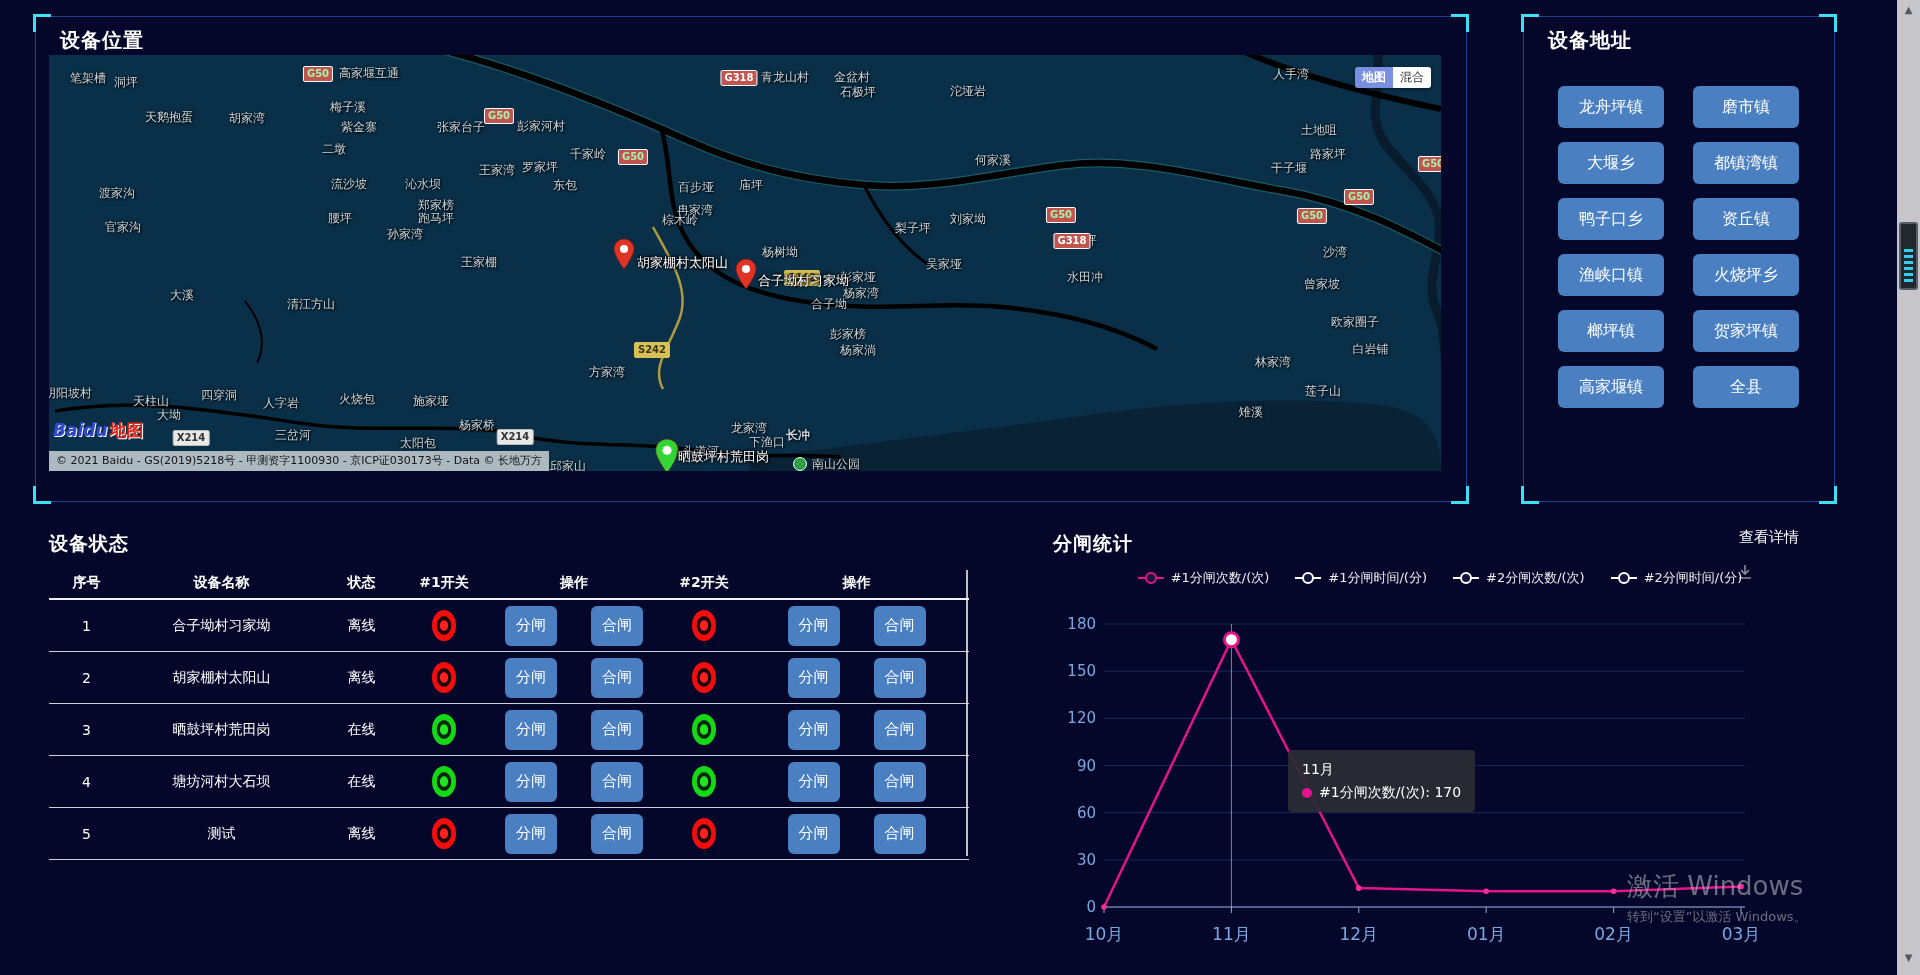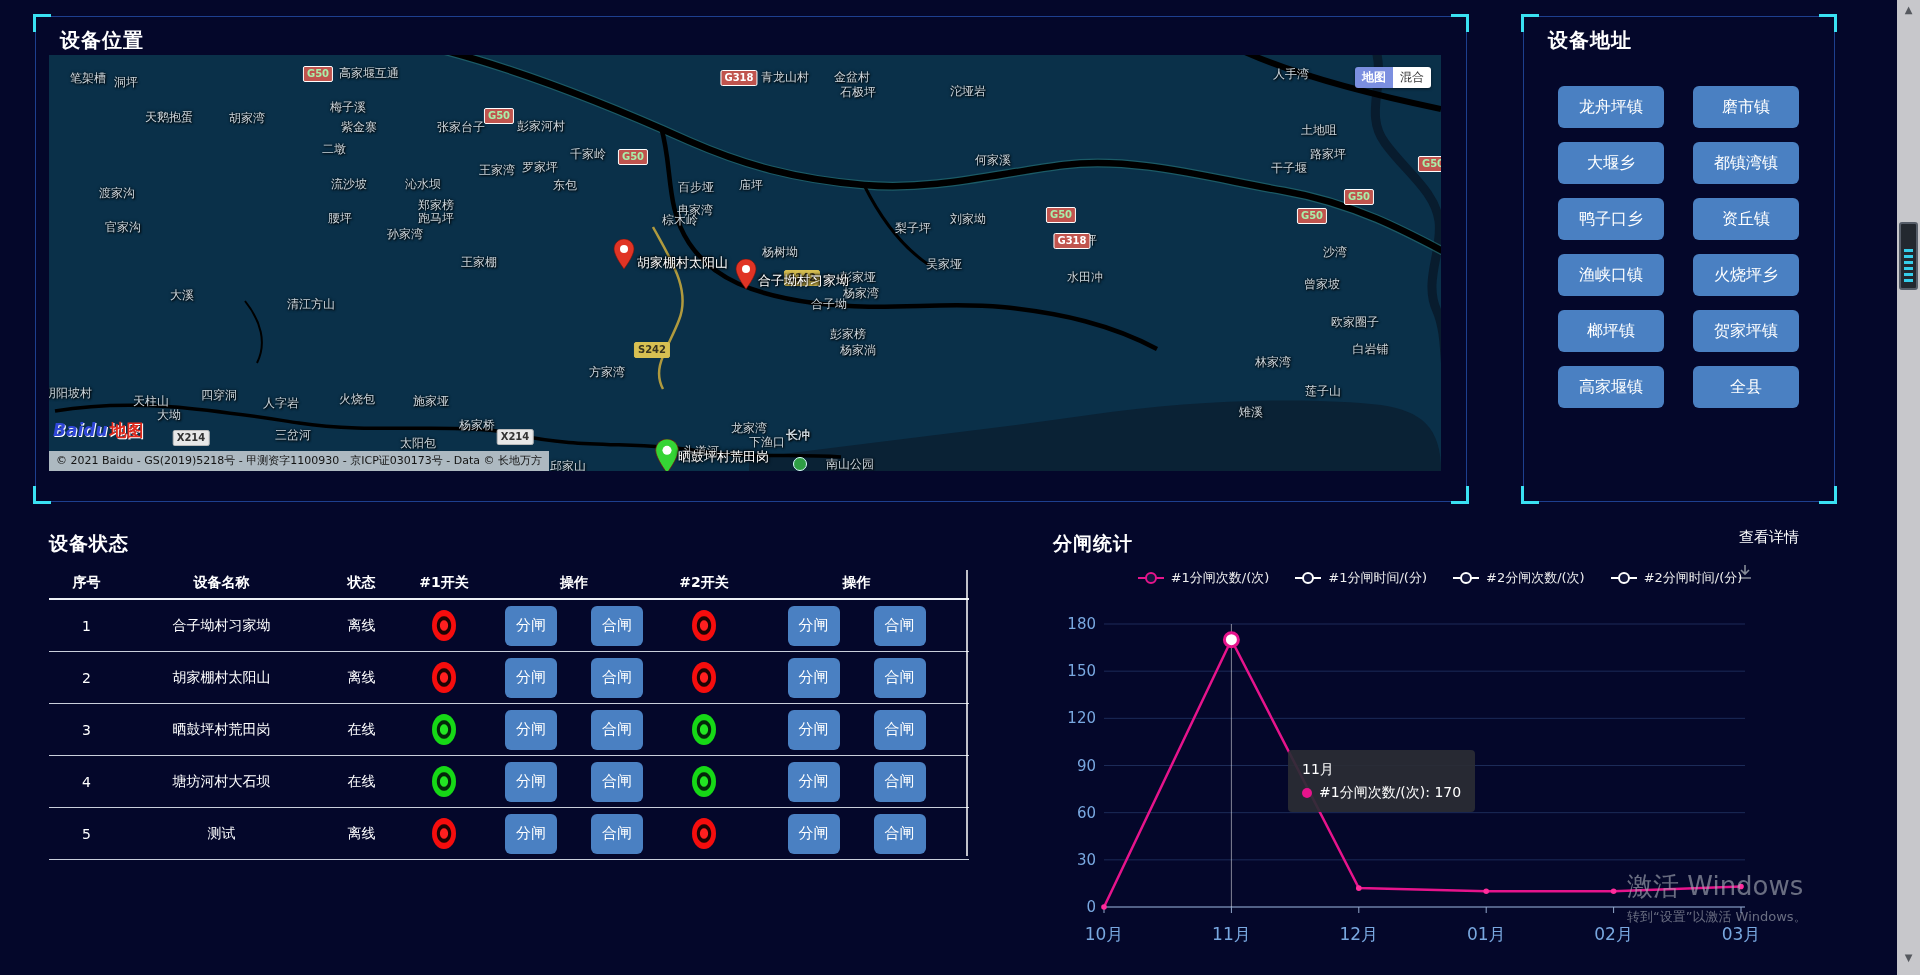--- a/index.html
+++ b/index.html
@@ -206,21 +206,21 @@
           <path d="M11 0C5.5 0 1 4.5 1 10c0 7 10 20 10 20s10-13 10-20C21 4.5 16.5 0 11 0z" fill="#e03425" stroke="#7a1008" stroke-width="0.6"></path>
           <circle cx="11" cy="10" r="4" fill="#fff"></circle>
         </svg></div>
       <span class="marker-label" style="left: 709px; top: 226px;">合子坳村习家坳</span>
       <div class="pin" style="left: 605px; top: 384px; width: 26px; height: 34px;"><svg width="100%" height="100%" viewBox="0 0 22 30">
           <path d="M11 0C5.5 0 1 4.5 1 10c0 7 10 20 10 20s10-13 10-20C21 4.5 16.5 0 11 0z" fill="#35d435" stroke="#7a1008" stroke-width="0.6"></path>
           <circle cx="11" cy="10" r="4" fill="#fff"></circle>
         </svg></div>
       <span class="marker-label" style="left: 629px; top: 402px;">晒鼓坪村荒田岗</span>
       <div class="park-icon" style="left: 744px; top: 402px;"></div>
-      <span class="map-label" style="left: 787px; top: 409px; margin-left: 14px;">南山公园</span>
+      <span class="map-label" style="left: 787px; top: 409px;">南山公园</span>
     </div>
 </div>
 
 <div class="panel" style="left:1523px;top:16px;width:312px;height:486px">
   <i class="corner tl"></i>
   <i class="corner tr"></i>
   <i class="corner bl"></i>
   <i class="corner br"></i>
   <div class="panel-title">设备地址</div>
 </div>

